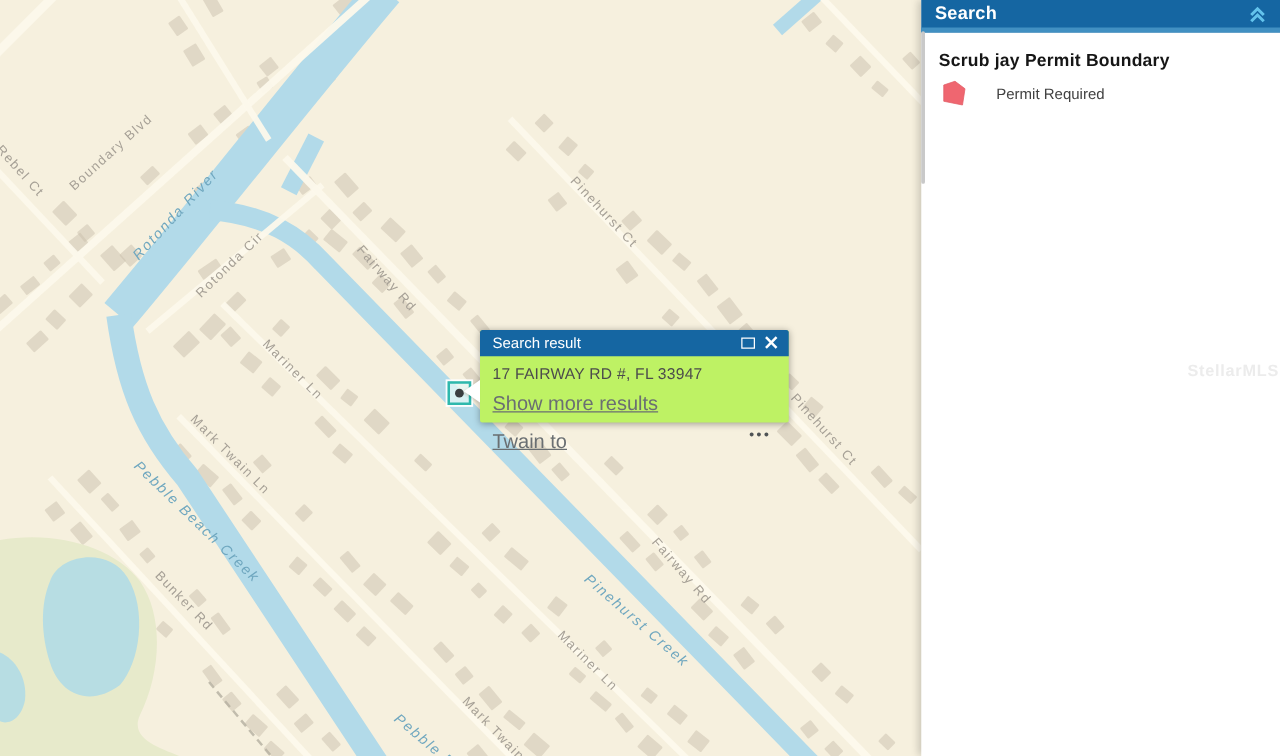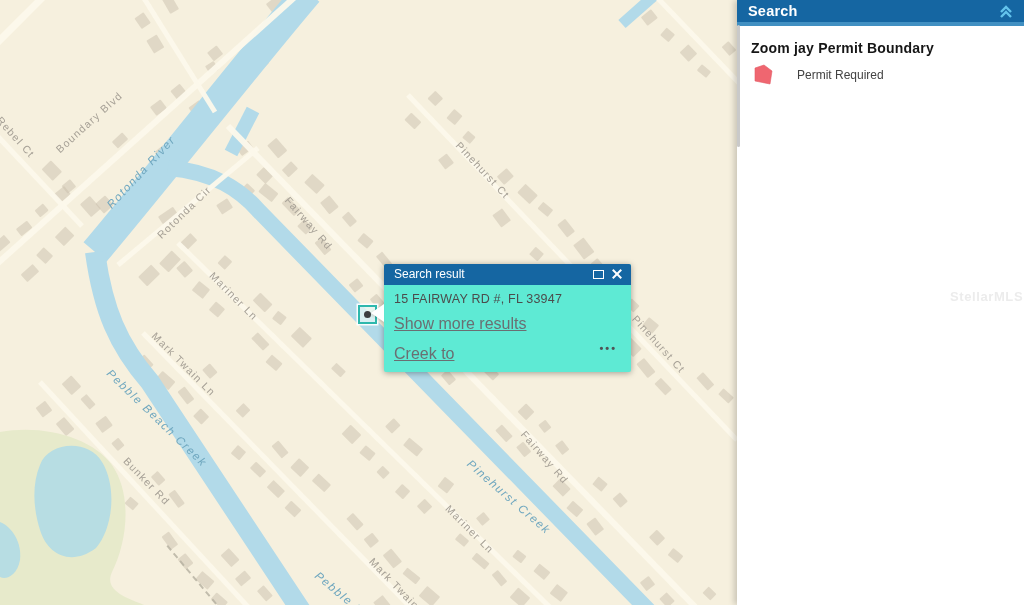--- a/index.html
+++ b/index.html
@@ -15,21 +15,21 @@
   .lbl.street{color:#a6a096;font-size:10.5px;letter-spacing:1.3px;}
   .lbl.water{color:#6fa7bf;font-style:italic;font-size:11.5px;letter-spacing:1.6px;}
   #labels{pointer-events:none;}
   .dashes{position:absolute;left:168px;top:545px;width:86px;height:0;border-top:2px dashed #b5b0a0;transform:rotate(50deg);transform-origin:left top;opacity:.8;}
 
   
   #marker{position:absolute;left:358px;top:305px;width:15px;height:15px;border:2.5px solid #2eb8ad;background:rgba(230,248,246,.75);box-shadow:0 0 0 1.5px rgba(255,255,255,.95);}
   #marker .dot{position:absolute;left:50%;top:50%;width:7px;height:7px;margin:-3.5px 0 0 -3.5px;border-radius:50%;background:#3b3f41;}
 
   
-  #popup{position:absolute;left:384px;top:264px;width:247px;height:108px;background:#5eead4;border-radius:2px;box-shadow:0 1px 6px rgba(0,0,0,.35);z-index:10;}
+  #popup{position:absolute;left:384px;top:264px;width:247px;height:74px;background:#bef264;border-radius:2px;box-shadow:0 1px 6px rgba(0,0,0,.35);z-index:10;}
   #popup .hd{height:21px;background:#1566a2;border-radius:2px 2px 0 0;position:relative;}
   #popup .hd .ttl{color:#fff;font-size:12px;line-height:21px;padding-left:10px;}
   #popup .maxico{position:absolute;right:27px;top:6px;width:9px;height:7px;border:1.6px solid #fff;cursor:pointer;}
   #popup .closeico{position:absolute;right:8px;top:4px;width:12px;height:12px;cursor:pointer;}
   #popup .closeico:before,#popup .closeico:after{content:"";position:absolute;left:5px;top:0;width:2px;height:12px;background:#fff;}
   #popup .closeico:before{transform:rotate(45deg);}
   #popup .closeico:after{transform:rotate(-45deg);}
   #popup .addr{position:absolute;left:10px;top:28px;font-size:12.5px;color:#4c4c4c;letter-spacing:.2px;}
   #popup a{color:#6a6f72;font-size:16px;text-decoration:underline;cursor:pointer;}
   #popup .more{position:absolute;left:10px;top:51px;}
@@ -271,36 +271,36 @@
       </div>
   </div>
 
   <div id="arrow"></div>
   <div id="popup">
     <div class="hd">
       <div class="ttl">Search result</div>
       <div class="maxico" title=""></div>
       <div class="closeico"></div>
     </div>
-    <div class="addr">15 FAIRWAY RD #, FL 33947</div>
+    <div class="addr">17 FAIRWAY RD #, FL 33947</div>
     <a class="more">Show more results</a>
-    <a class="zoomto">Creek to</a>
+    <a class="zoomto">Twain to</a>
     <div class="dots">•••</div>
   </div>
 
   <div id="legend">
     <div class="hd">
       <div class="ttl">Search</div>
       <svg class="collapse" viewBox="0 0 16 16">
         <polyline points="3,9 8,4 13,9" fill="none" stroke="#63c3ec" stroke-width="2.4"></polyline>
         <polyline points="3,14 8,9 13,14" fill="none" stroke="#63c3ec" stroke-width="2.4"></polyline>
       </svg>
     </div>
     <div id="thumb"></div>
-    <div class="sec">Zoom jay Permit Boundary</div>
+    <div class="sec">Scrub jay Permit Boundary</div>
 
     <div class="leg-row" style="top:64px;gap:24px;">
       <svg class="swatch" viewBox="0 0 19 21">
         <polygon points="1,4 10,1 18,7 16,20 1,17" fill="#ef6670" stroke="#e25c66" stroke-width="0.6"></polygon>
       </svg>
       <div class="leg-lab">Permit Required</div>
     </div>
 
   </div>
 

